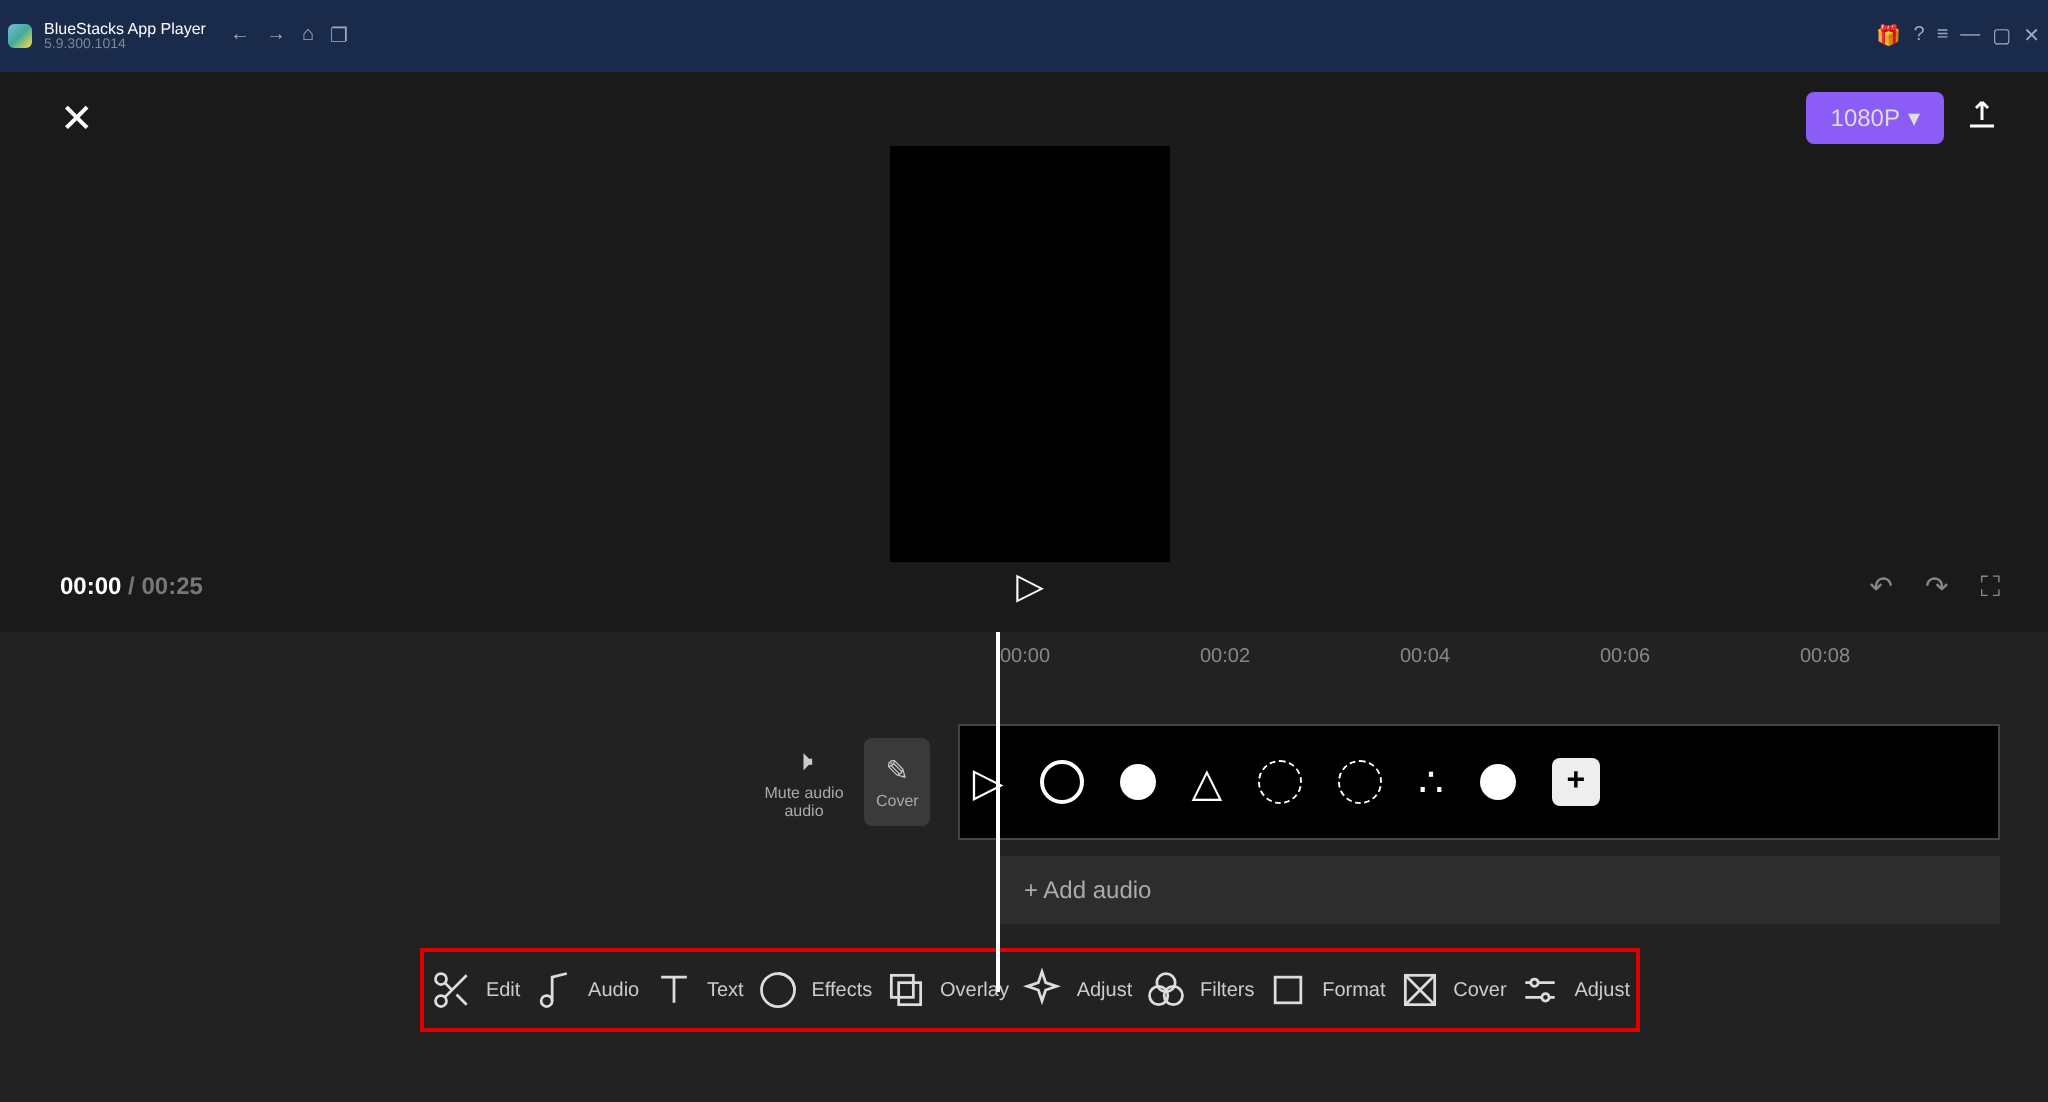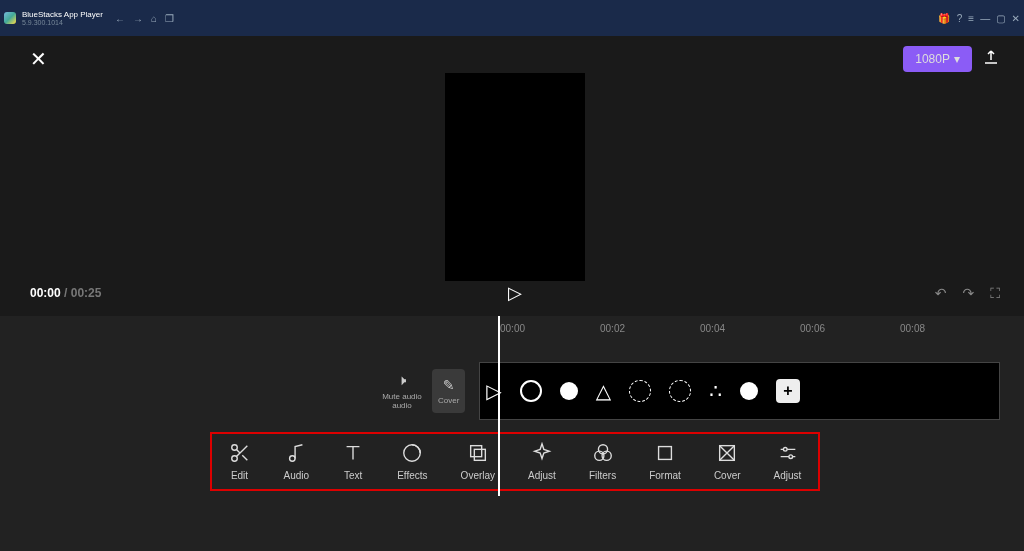--- a/index.html
+++ b/index.html
@@ -52,21 +52,21 @@
 .circle-fill { width: 18px; height: 18px; background: #fff; border-radius: 50%; }
 .circle-outline { width: 22px; height: 22px; border: 2px solid #fff; border-radius: 50%; }
 .dots-ring { width: 22px; height: 22px; border: 1px dashed #fff; border-radius: 50%; }
 .add-clip { background: #eee; color: #000; width: 24px; height: 24px; border-radius: 4px; display: flex; align-items: center; justify-content: center; font-size: 16px; font-weight: bold; cursor: pointer; }
 
 .playhead { position: absolute; left: 498px; top: 0; width: 2px; height: 180px; background: #fff; z-index: 5; }
 
 .add-audio { margin-left: 468px; margin-top: 8px; background: #2d2d2d; padding: 10px 14px; font-size: 12px; color: #aaa; cursor: pointer; }
 
 .toolbar-box { border: 2px solid #d00; margin: 12px 180px 0; padding: 8px 0; display: flex; justify-content: space-around; }
-.tool-btn { display: flex; flex-direction: column; align-items: center; gap: 6px; cursor: pointer; }
+.tool-btn { display: flex; flex-direction: row; align-items: center; gap: 6px; cursor: pointer; }
 .tool-btn .icon { color: #ddd; font-size: 18px; width: 22px; height: 22px; display: flex; align-items: center; justify-content: center; }
 .tool-btn .lbl { font-size: 10px; color: #ccc; }
 
 svg { width: 100%; height: 100%; }
 </style>
 </head>
 <body>
 
 <div class="titlebar">
   <div class="logo"></div>
@@ -153,20 +153,21 @@
           <div class="circle-fill"></div>
           <span class="clip-shape">△</span>
           <div class="dots-ring"></div>
           <div class="dots-ring"></div>
           <span class="clip-shape">∴</span>
           <div class="circle-fill"></div>
           <div class="add-clip">+</div>
         </div>
       </div>
 
+      <div class="add-audio">+  Add audio</div>
 
       <div class="toolbar-box">
         <div class="tool-btn">
           <span class="icon">
               <svg viewBox="0 0 24 24" fill="none" stroke="#ddd" stroke-width="1.5">
                 <circle cx="6" cy="6" r="3"></circle>
                 <circle cx="6" cy="18" r="3"></circle>
                 <path d="M20 4L8.12 15.88M14.47 14.48L20 20M8.12 8.12L12 12"></path>
               </svg>
             </span>

